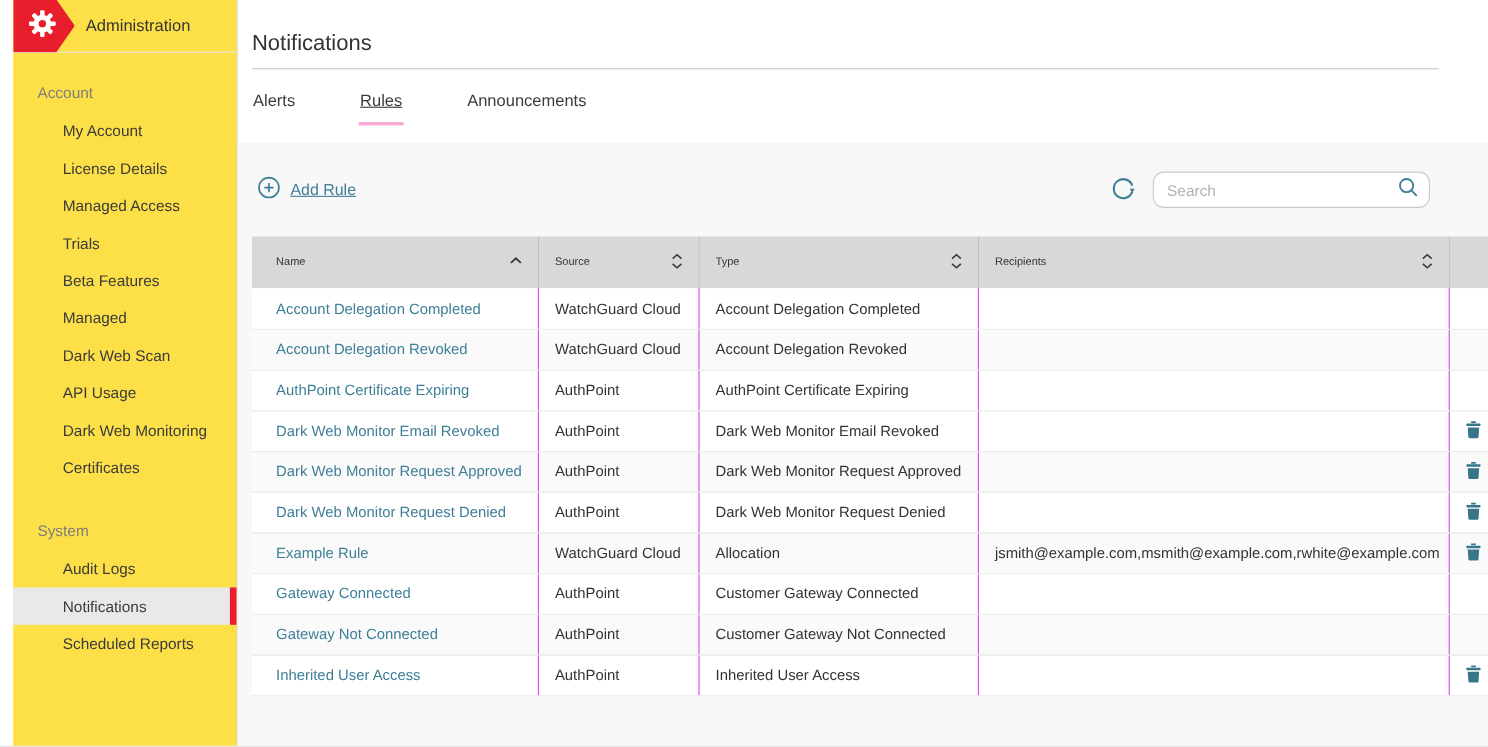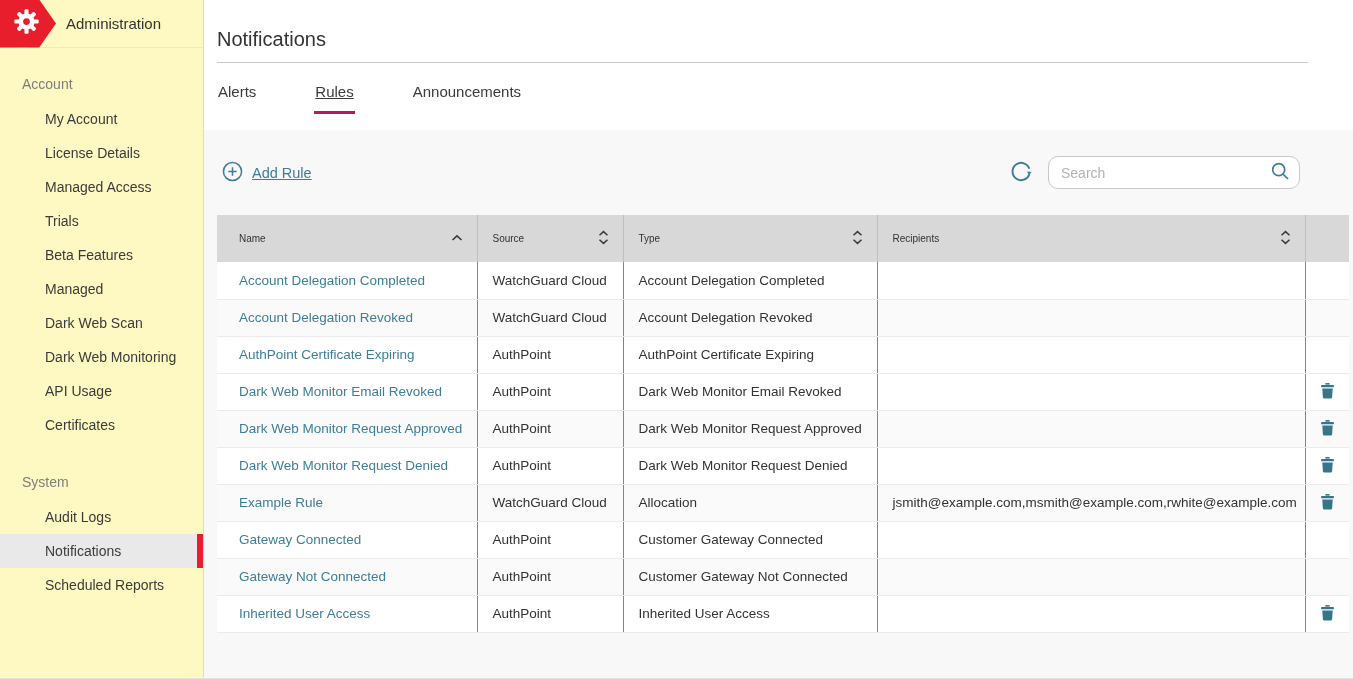--- a/index.html
+++ b/index.html
@@ -2,22 +2,22 @@
 <html><head>
 <meta charset="utf-8">
 <style>
   * { margin:0; padding:0; box-sizing:border-box; }
   html,body { width:1353px; height:679px; overflow:hidden; background:#fff;
     font-family:"Liberation Sans", sans-serif; color:#333; }
   .app { position:relative; width:1353px; height:679px; display:flex;
     border-bottom:1px solid #e3e3e3; }
 
   
-  .sidebar { width:204px; min-width:204px; background:#fef9c3;
-    border-right:1px solid #d9d9d9; }
+  .sidebar { width:204px; min-width:204px; background:#fde047;
+    border-right:1px solid #d9d9d9;margin-left:12px; }
   .logo-row { height:48px; display:flex; align-items:center;
     border-bottom:1px solid #e6e6e6; }
   .logo-badge { width:56px; height:48px; background:#e81e2d;
     clip-path:polygon(0 0,70% 0,100% 50%,70% 100%,0 100%);
     display:flex; align-items:center; padding-left:13px; }
   .app-title { margin-left:10px; font-size:15px; color:#333; }
 
   .nav { padding-top:18px; }
   .section-title { color:#7e7e7e; font-size:14px; padding:10px 0 10px 22px; }
   .nav-section + .nav-section { margin-top:22px; }
@@ -27,21 +27,21 @@
   .nav-item.selected::after { content:""; position:absolute; right:0; top:0;
     bottom:0; width:6px; background:#e81e2d; }
 
   
   .main { flex:1; position:relative; }
   h1 { font-size:20px; font-weight:400; color:#333; margin:28px 0 0 13px; }
   .title-divider { height:1px; background:#c9c9c9; margin:11px 45px 0 13px; }
   .tabs { display:flex; padding:20px 4px 0 13px;text-align:center; }
   .tab { font-size:15px; color:#3b3b3b; margin-right:57px; padding:0 1px 11px 1px;
     cursor:pointer; }
-  .tab.active { border-bottom:3px solid #be185d;text-decoration:underline; }
+  .tab.active { border-bottom:3px solid #f9a8d4;text-decoration:underline; }
 
   .panel { position:absolute; top:130px; left:0; right:0; bottom:0;
     background:#f8f8f9; }
   .toolbar { height:85px; display:flex; align-items:center;
     padding:0 53px 0 13px; }
   .add-rule { display:flex; align-items:center; gap:9px; margin-left:5px;
     color:#3e7e97; font-size:14.5px; cursor:pointer; background:none; border:none;
     font-family:inherit;text-decoration:underline; }
   .toolbar-spacer { flex:1; }
   .refresh-btn { background:none; border:none; cursor:pointer; margin-right:15px;
@@ -99,22 +99,22 @@
     <nav class="nav">
         <div class="nav-section">
           <div class="section-title">Account</div>
           <div class="nav-item">My Account</div>
           <div class="nav-item">License Details</div>
           <div class="nav-item">Managed Access</div>
           <div class="nav-item">Trials</div>
           <div class="nav-item">Beta Features</div>
           <div class="nav-item">Managed</div>
           <div class="nav-item">Dark Web Scan</div>
+          <div class="nav-item">API Usage</div>
           <div class="nav-item">Dark Web Monitoring</div>
-          <div class="nav-item">API Usage</div>
           <div class="nav-item">Certificates</div>
         </div>
         <div class="nav-section">
           <div class="section-title">System</div>
           <div class="nav-item">Audit Logs</div>
           <div class="nav-item selected">Notifications</div>
           <div class="nav-item">Scheduled Reports</div>
         </div>
       </nav>
   </aside>

